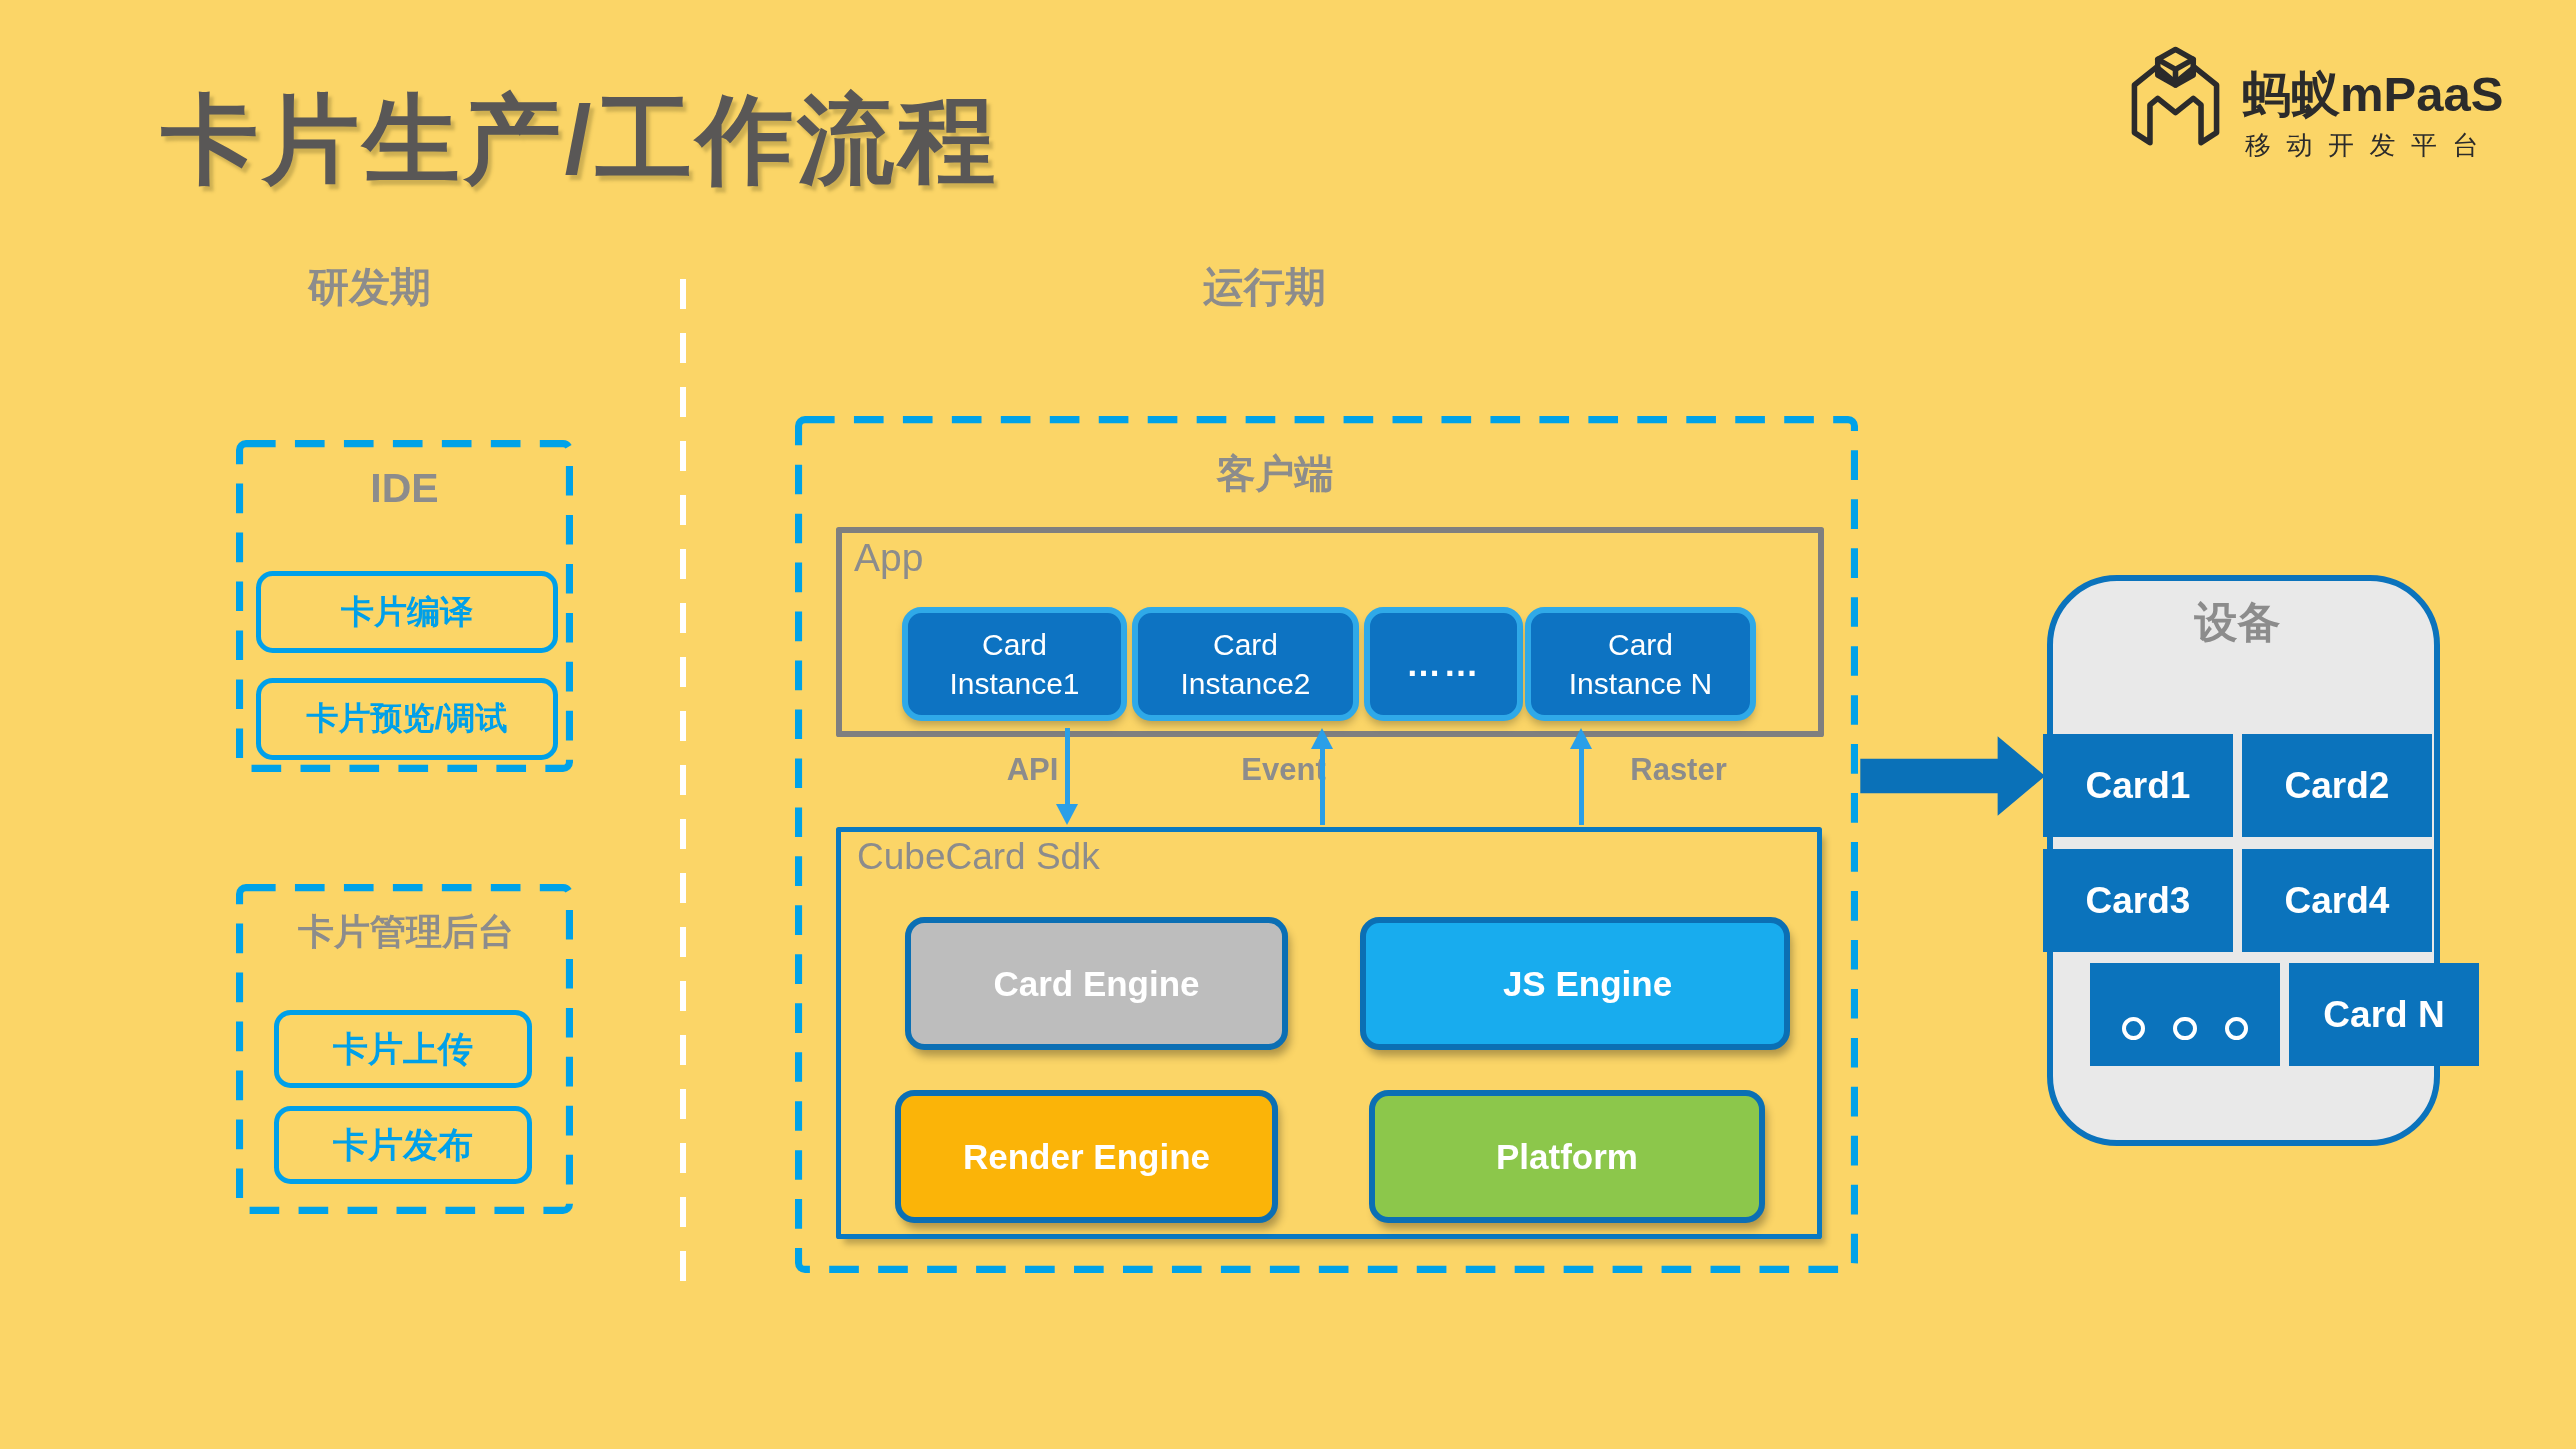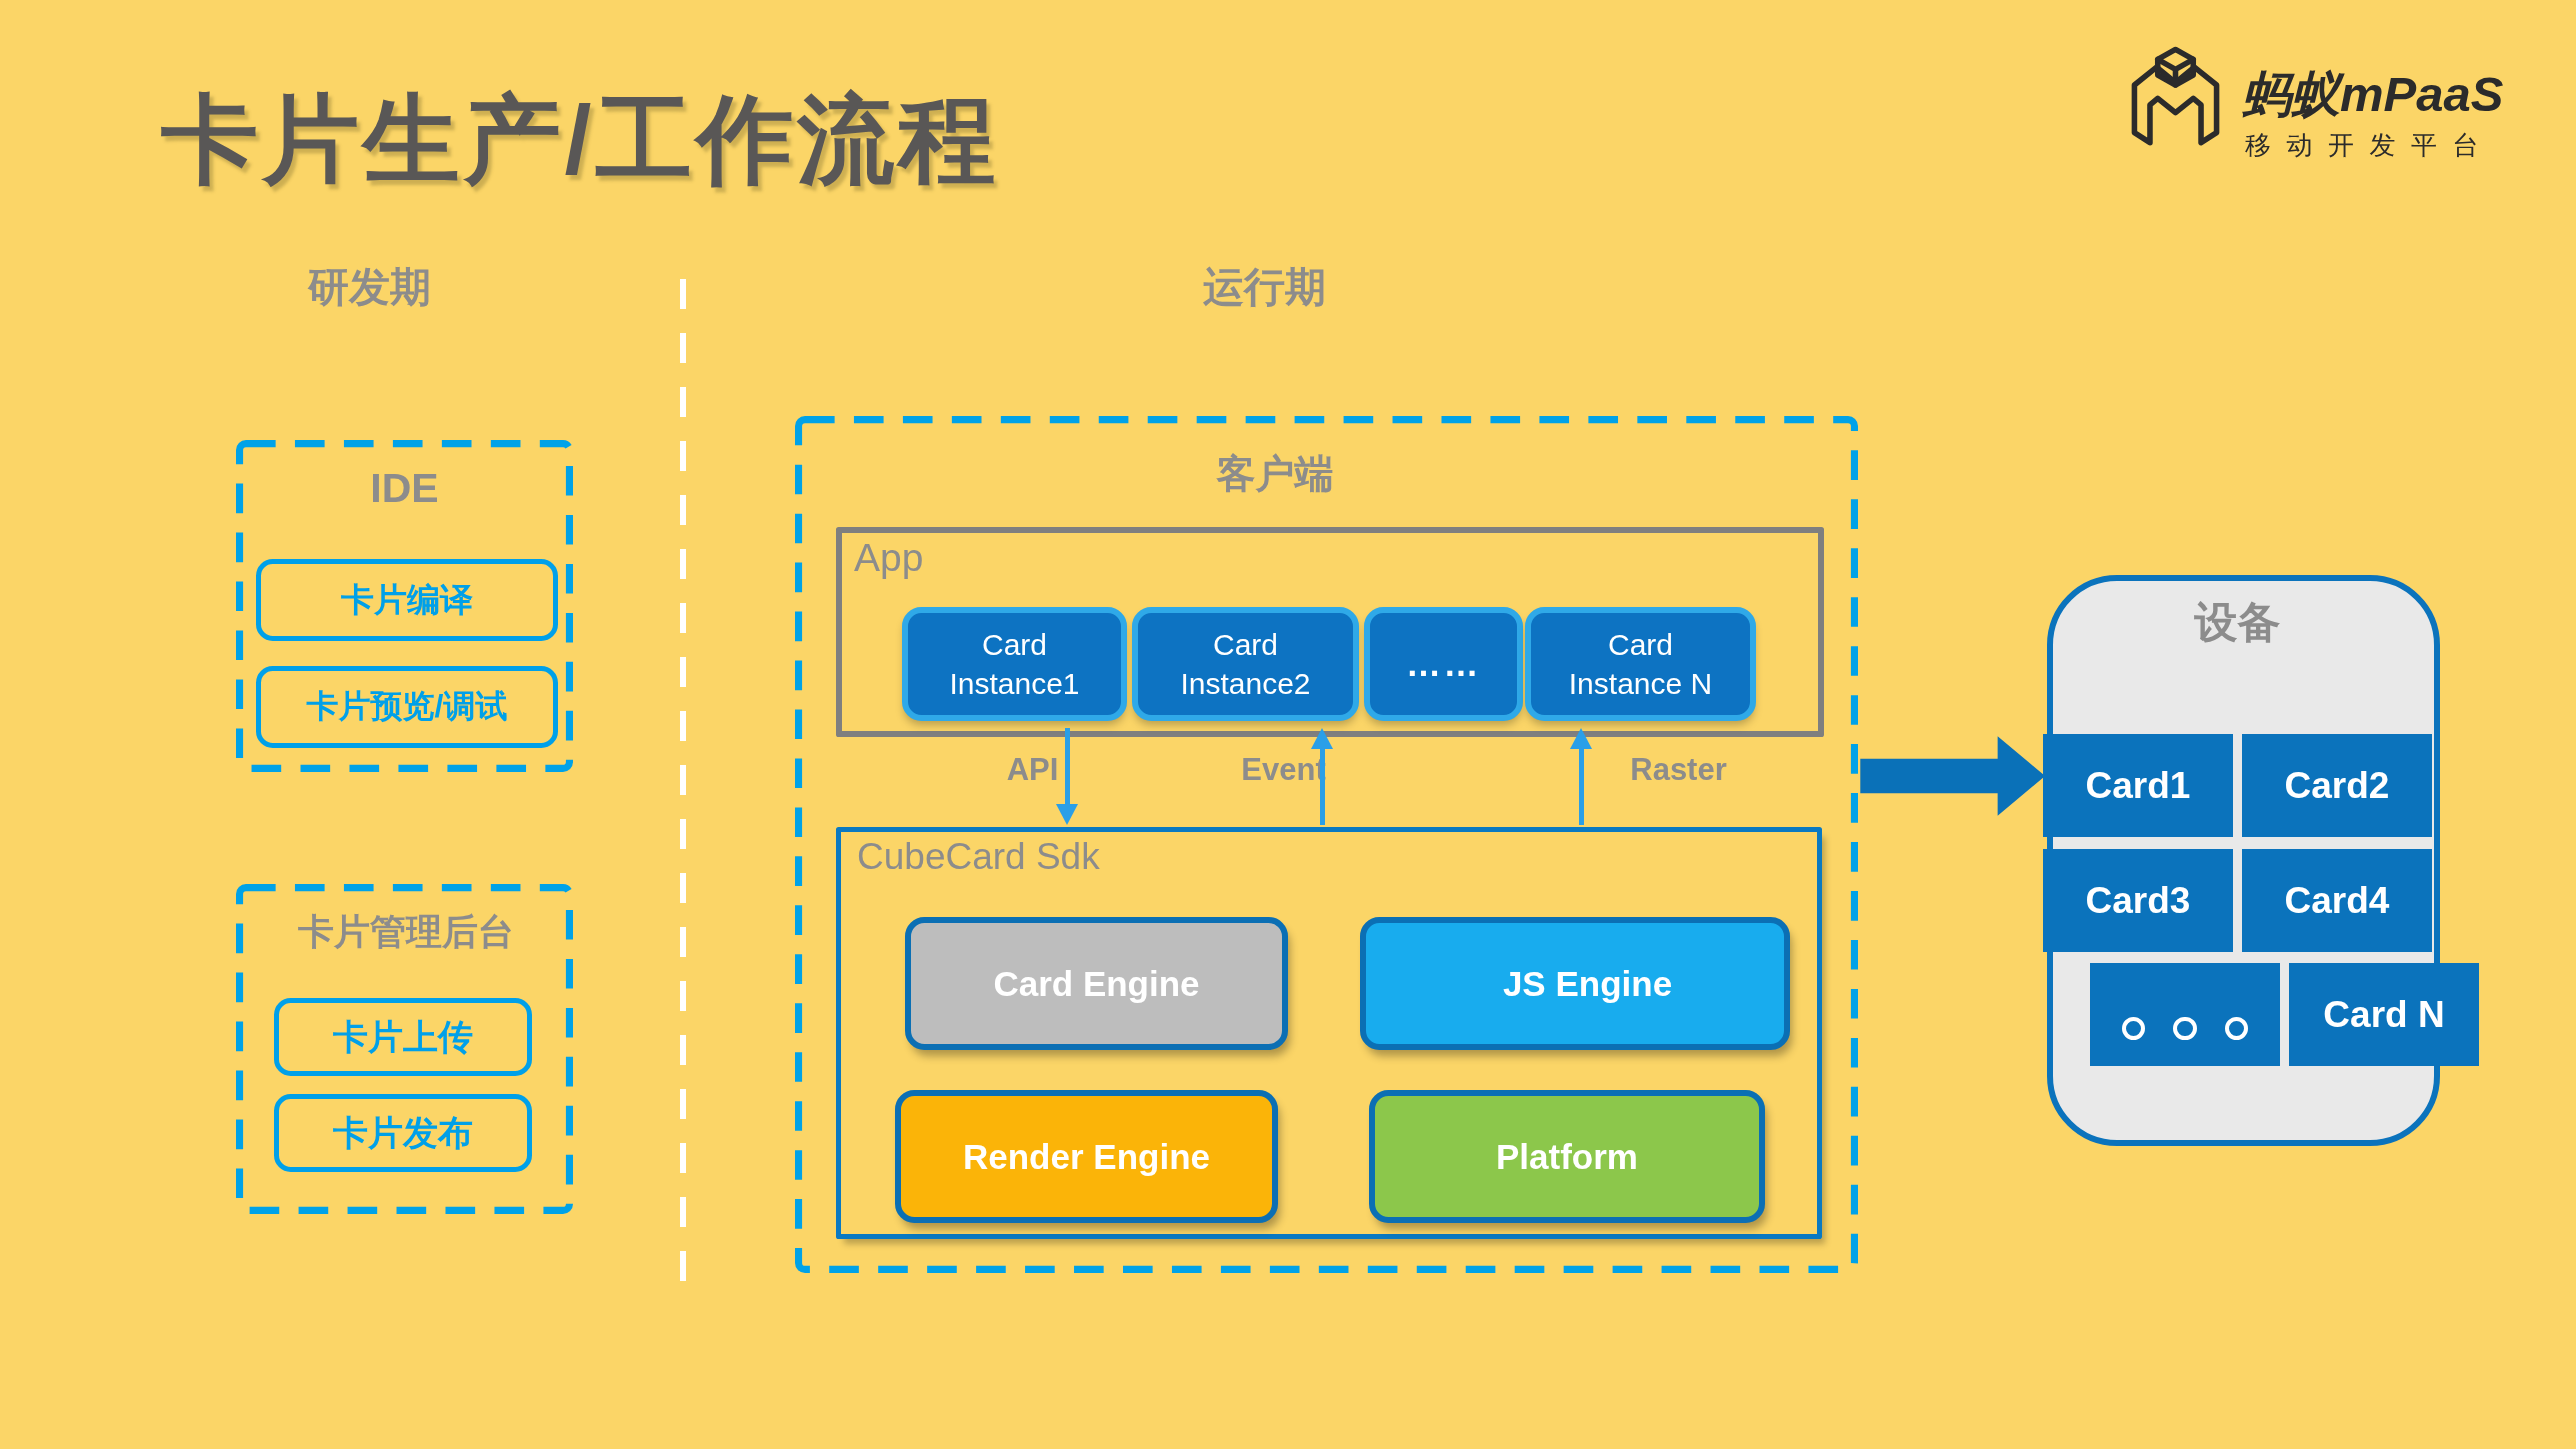--- a/index.html
+++ b/index.html
@@ -5,31 +5,31 @@
   html,body{margin:0;padding:0;background:#FBD567;}
   #stage{position:relative;width:2576px;height:1449px;background:#FBD567;
          font-family:"Liberation Sans","DejaVu Sans",sans-serif;overflow:hidden;}
   .abs{position:absolute;}
   .ctr{display:flex;align-items:center;justify-content:center;text-align:center;}
   .glabel{color:#8C8C8C;font-weight:600;}
   #title{left:161px;top:76px;font-size:97px;font-weight:800;color:#595756;
          letter-spacing:3.9px;text-shadow:3.9px 5.2px 3.2px rgba(90,80,30,.28);}
   
   #logo-mark{left:2120px;top:45px;width:111px;height:111px;}
-  #brand{left:2242px;top:62px;font-size:49px;font-weight:700;color:#2B2B2B;font-style:italic;}
+  #brand{left:2242px;top:62px;font-size:49px;font-weight:700;color:#2B2B2B;}
   #tagline{left:2245px;top:128px;font-size:26px;font-weight:500;color:#2B2B2B;letter-spacing:15.5px;}
   
   #dev-label{left:257px;top:260px;width:225px;font-size:41px;}
   #runtime-label{left:1152px;top:260px;width:225px;font-size:41px;}
   #divider{left:680px;top:279px;width:5.8px;height:1018px;
            background:repeating-linear-gradient(to bottom,#FFFFFF 0 30px,transparent 30px 54px);}
   
   .dashrect{position:absolute;}
   
-  .pill{border:5.8px solid #00A0E9;border-radius:16.7px;color:#00A0E9;font-weight:600;background:transparent;}
+  .pill{border:5.8px solid #00A0E9;border-radius:16.7px;color:#00A0E9;font-weight:600;background:transparent;margin-top:12px;}
   #ide-title{left:236px;top:465px;width:337px;font-size:41px;font-weight:700;}
   #ide-item-0{left:256px;top:559px;width:292px;height:72px;font-size:33px;}
   #ide-item-1{left:256px;top:666px;width:292px;height:72px;font-size:32px;}
   #admin-title{left:219px;top:908px;width:374px;font-size:36px;}
   #admin-item-0{left:274px;top:998px;width:248px;height:68px;font-size:35px;}
   #admin-item-1{left:274px;top:1094px;width:248px;height:68px;font-size:35px;}
   
   #client-title{left:795px;top:447px;width:960px;font-size:39px;}
   #app-box{left:836px;top:527px;width:976px;height:198px;border:6.4px solid #7F7F7F;border-radius:2.6px;}
   #app-title{left:854px;top:536px;font-size:39px;color:#8C8C8C;font-weight:500;}

